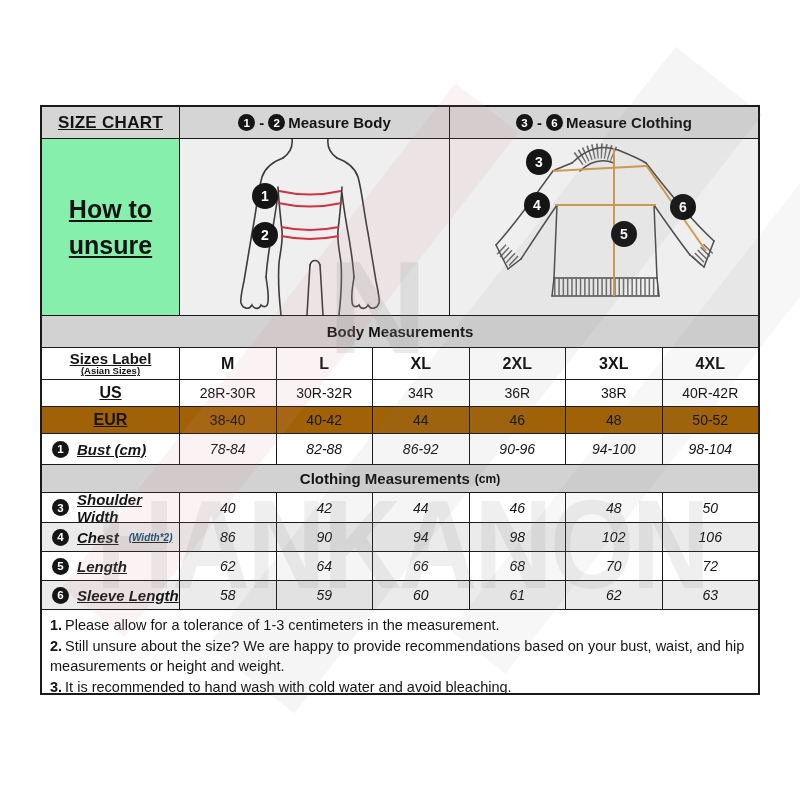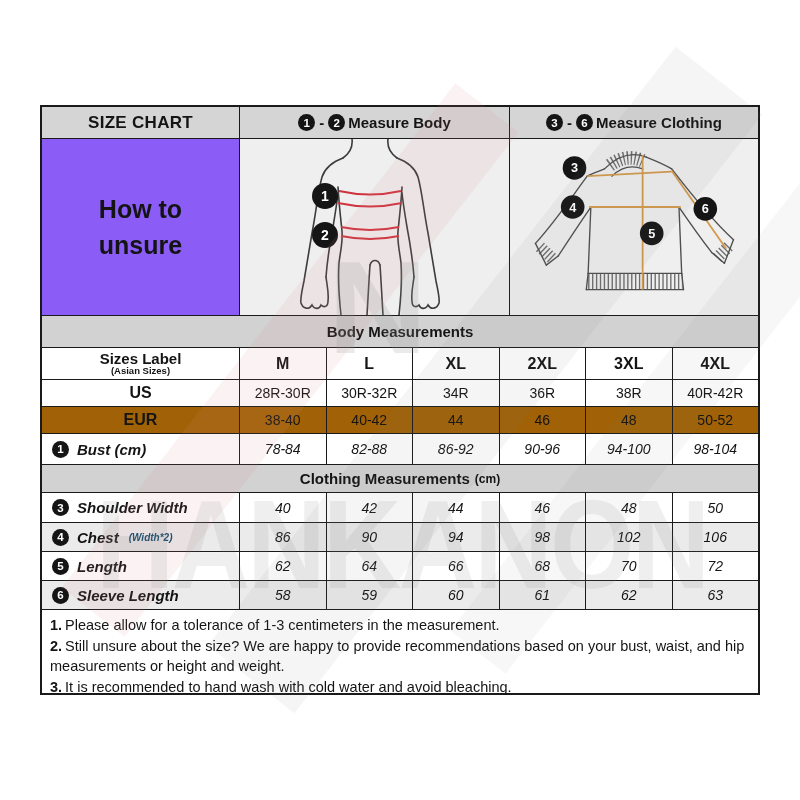--- a/index.html
+++ b/index.html
@@ -14,34 +14,34 @@
   .sw1{left:250px;top:40px;width:80px;height:640px;background:rgba(214,140,140,0.10);transform:rotate(38deg);}
   .sw2{left:430px;top:0px;width:110px;height:760px;background:rgba(120,120,120,0.07);transform:rotate(38deg);}
   .sw3{left:640px;top:80px;width:70px;height:640px;background:rgba(120,120,120,0.06);transform:rotate(38deg);}
 
   .chart{position:absolute;left:40px;top:105px;width:720px;height:590px;z-index:1;
          border:2px solid #1a1a1a;box-sizing:border-box;display:flex;flex-direction:column;background:#fff;}
   .row{display:flex;box-sizing:border-box;border-bottom:1px solid #1a1a1a;min-height:0;}
   .row:last-child{border-bottom:none;}
   .cell{box-sizing:border-box;border-right:1px solid #1a1a1a;display:flex;align-items:center;justify-content:center;min-width:0;}
   .cell:last-child{border-right:none;}
-  .labelcol{width:198px;flex:none;}
+  .labelcol{width:138px;flex:none;text-decoration:underline;}
   .diagcol2{width:270px;flex:none;}
   .val{flex:1;}
 
   .hdr-row{height:32px;flex:none;background:#d5d5d5;}
   .hdr-row .cell{font-weight:bold;}
   .title-cell{font-size:17px;letter-spacing:0.3px;}
   .measure-cell{font-size:15px;gap:3px;}
   .cnum{display:inline-flex;width:17px;height:17px;border-radius:50%;background:#151515;color:#fff;
         align-items:center;justify-content:center;font-size:11.5px;font-weight:bold;font-style:normal;flex:none;}
   .dash{font-weight:bold;margin:0 1px;}
 
   .diag-row{height:177px;flex:none;}
-  .howto{background:#8b5cf6;font-size:25px;font-weight:bold;text-align:center;line-height:1.45;}
+  .howto{background:#86efac;font-size:25px;font-weight:bold;text-align:center;line-height:1.45;}
   .diagcell{background:#efefef;padding:0;overflow:hidden;}
   .diagcell svg{display:block;}
 
   .band{height:32px;flex:none;background:#d2d2d2;align-items:center;justify-content:center;display:flex;
         font-weight:bold;font-size:15px;gap:5px;}
   .band2{height:28px;}
   .band .unit{font-size:12px;font-weight:bold;}
 
   .sizes-row{height:32px;flex:none;background:#fff;}
   .sizes-row .val{font-weight:bold;font-size:16px;}

